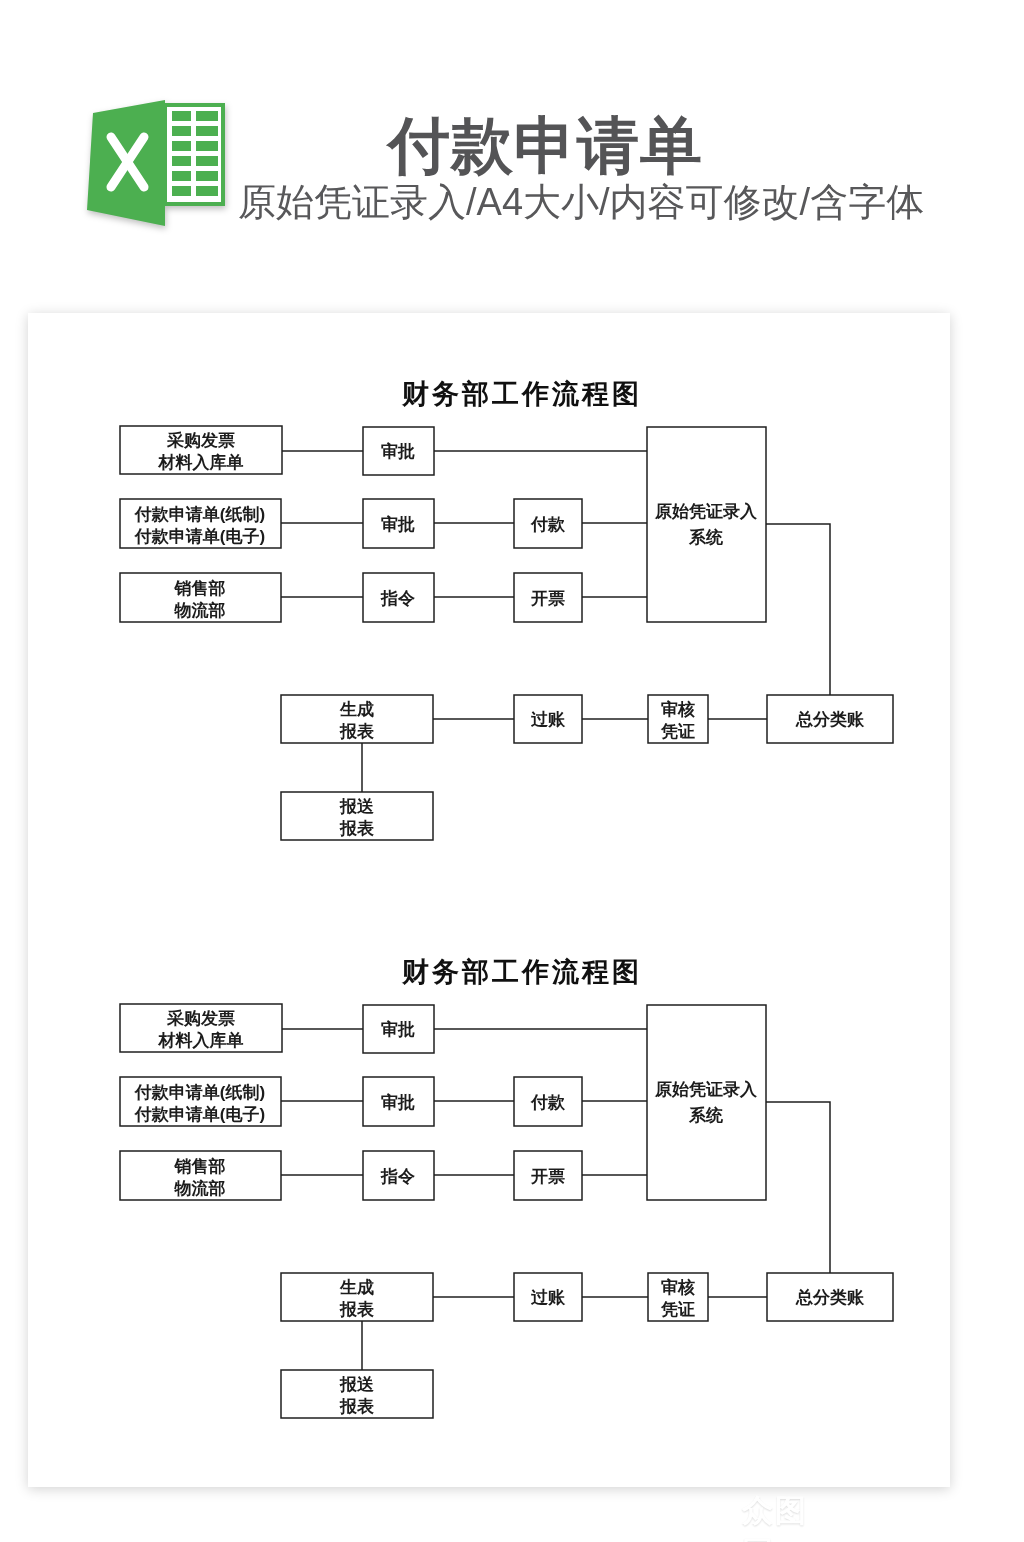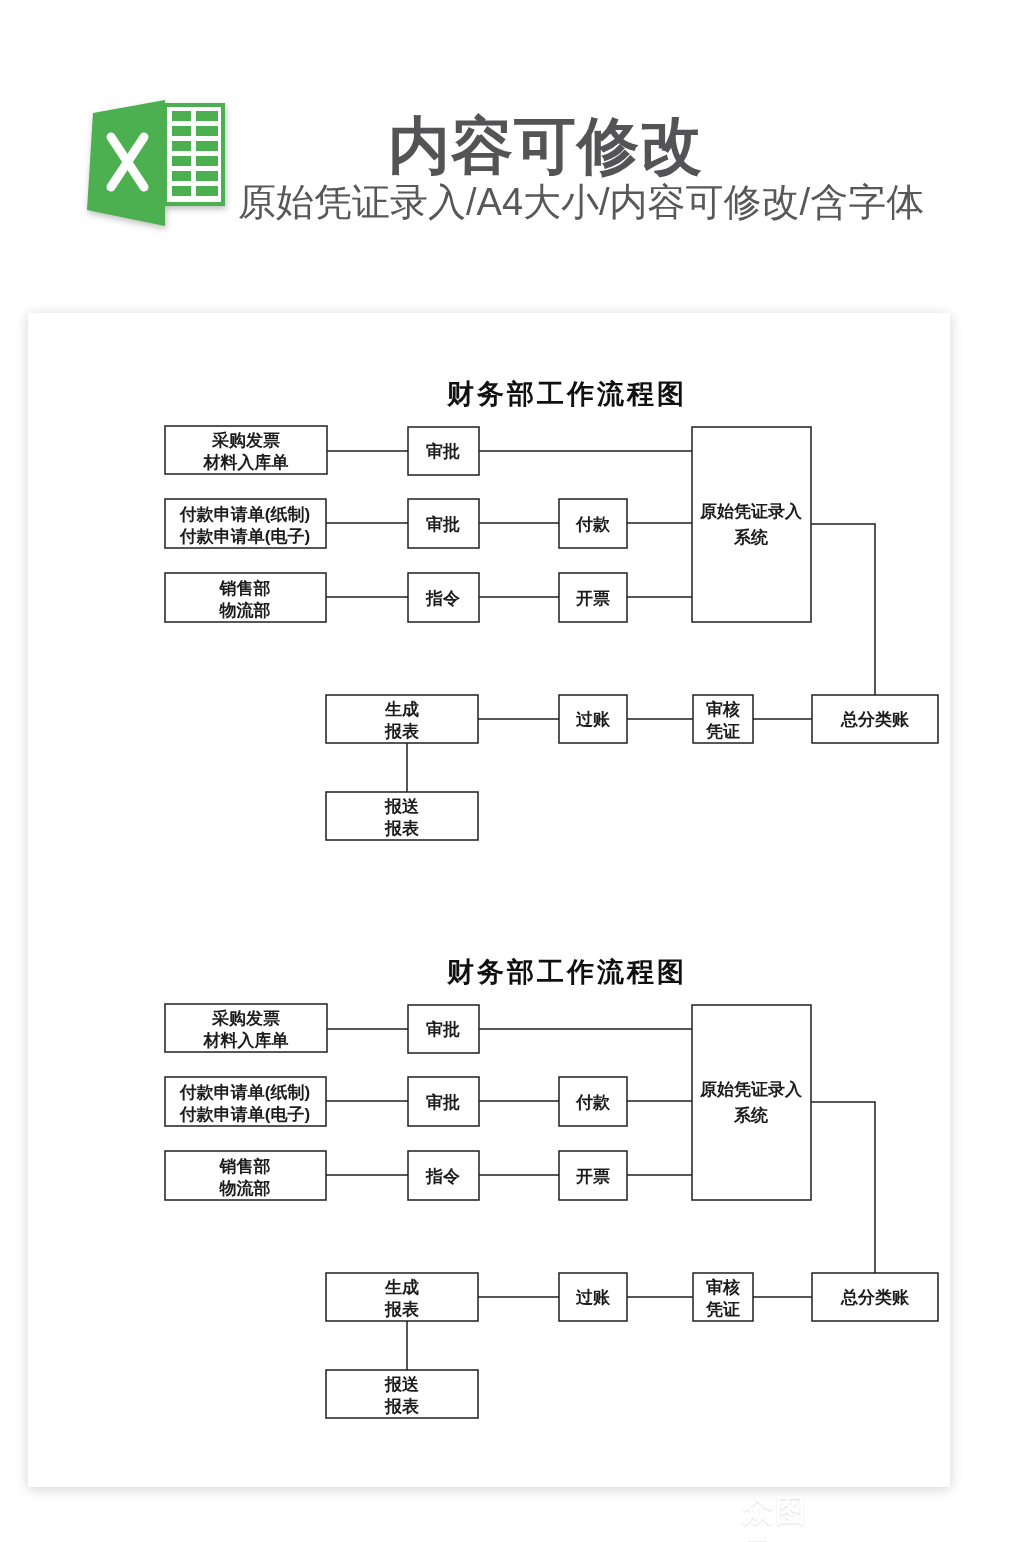--- a/index.html
+++ b/index.html
@@ -9,21 +9,21 @@
     background:linear-gradient(180deg,#f2f2f2 0%,#ecechc 0%,#ececec 25%,#dfdfdf 55%,#c6c6c6 80%,#b0b0b0 100%);
   }
   .hdr-icon{position:absolute;left:85px;top:96px;width:152px;height:136px;
     filter:drop-shadow(1px 3px 3px rgba(0,0,0,0.25));}
   .hdr-title{position:absolute;left:388px;top:104px;width:256px;
     font-size:62px;font-weight:bold;color:#545456;letter-spacing:1px;white-space:nowrap;}
   .hdr-sub{position:absolute;left:238px;top:177px;width:690px;
     font-size:38px;color:#58585a;white-space:nowrap;}
   .paper{position:absolute;left:28px;top:313px;width:922px;height:1174px;
     background:#ffffff;box-shadow:0 2px 12px rgba(0,0,0,0.18);}
-  .chart{position:absolute;left:0;width:922px;height:500px;padding-left:45px;}
+  .chart{position:absolute;left:0;width:922px;height:500px;}
   .chart.c1{top:57px;}
   .chart.c2{top:635px;}
   svg text{font-family:"Liberation Sans","DejaVu Sans",sans-serif;fill:#1c1c1c;}
   svg .ttl{font-size:27px;font-weight:bold;letter-spacing:3px;fill:#101010;}
   svg .lbl{font-size:17px;font-weight:600;}
   svg rect.node{fill:#ffffff;stroke:#1f1f1f;stroke-width:1.5;}
   svg .wire{stroke:#1f1f1f;stroke-width:1.5;fill:none;}
   .wm{position:absolute;left:742px;top:1490px;display:flex;align-items:center;gap:12px;
     color:#ffffff;opacity:0.92;}
   .wm .logo{font-size:31px;font-weight:bold;letter-spacing:2px;
@@ -56,21 +56,21 @@
 
     <g>
       <polygon points="80,4 8,17 2,114 80,130" fill="#4CAF50"></polygon>
       <g stroke="#ffffff" stroke-width="9" stroke-linecap="round">
         <line x1="26" y1="41" x2="59" y2="91"></line>
         <line x1="59" y1="41" x2="26" y2="91"></line>
       </g>
     </g>
   </svg>
 </div>
-<div class="hdr-title">内容可修改</div>
+<div class="hdr-title">付款申请单</div>
 <div class="hdr-sub">原始凭证录入/A4大小/内容可修改/含字体</div>
 
 <div class="paper">
 
   <div class="chart c1">
     <svg viewBox="0 0 922 500" width="922" height="500">
       <text class="ttl" x="494" y="33" text-anchor="middle">财务部工作流程图</text>
 
       <g>
         <line class="wire" x1="254" y1="81" x2="335" y2="81"></line>

